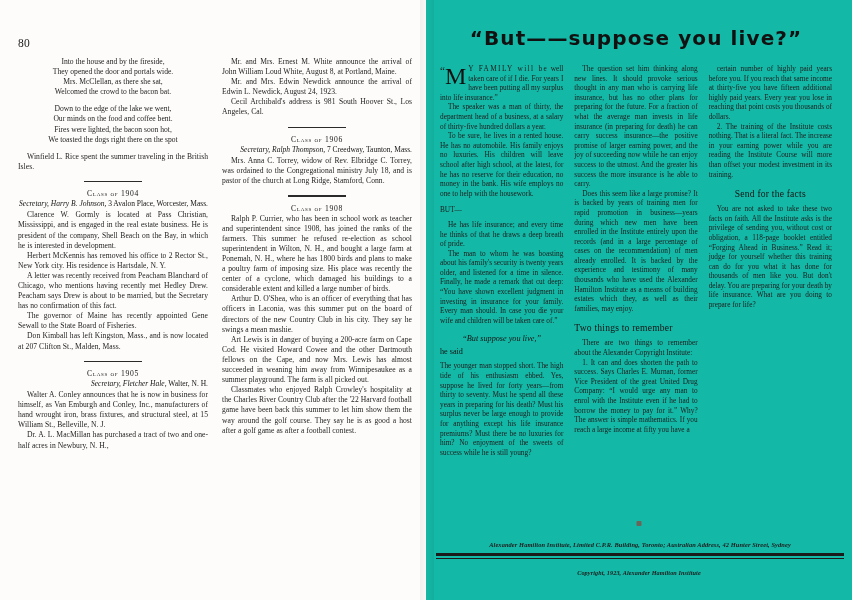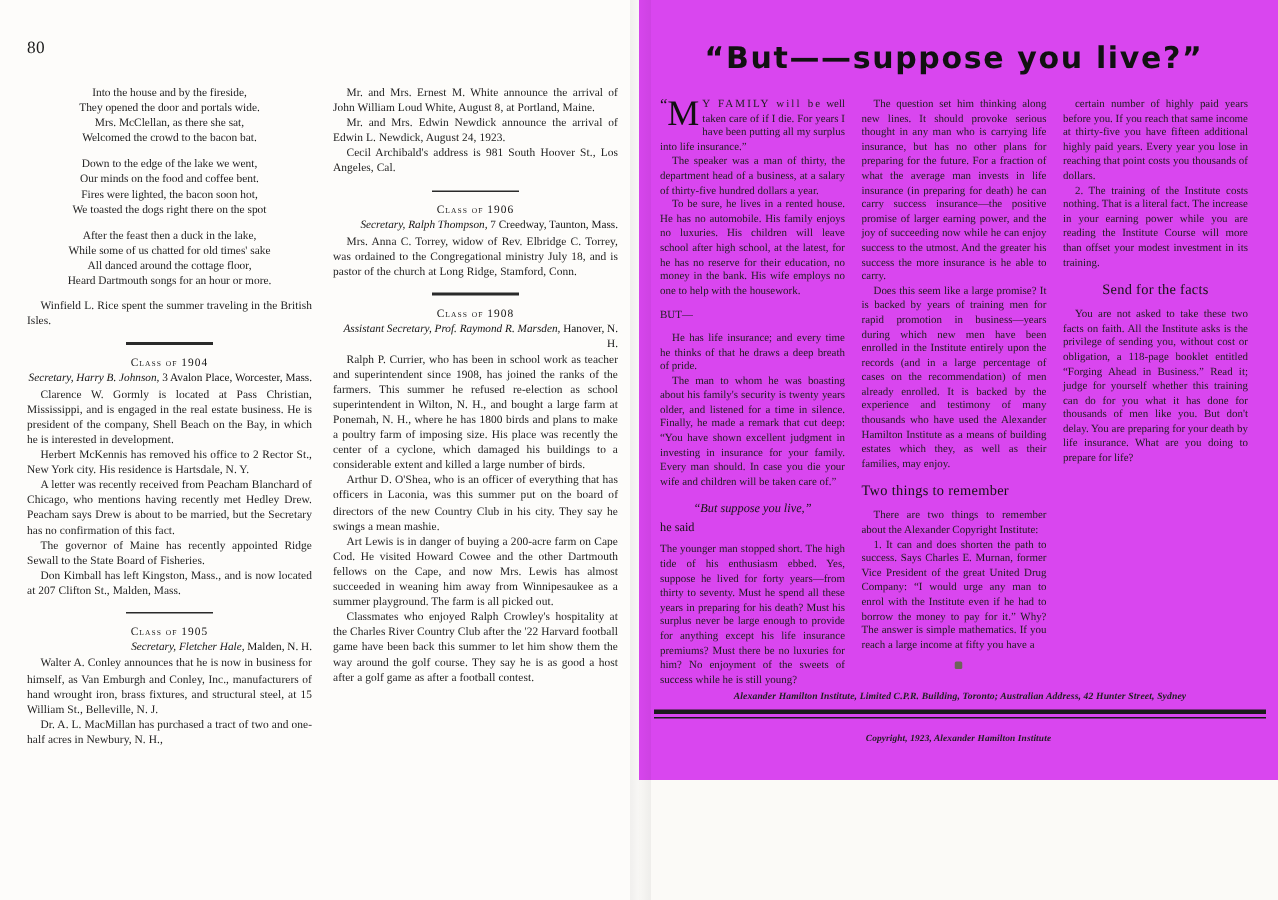--- a/index.html
+++ b/index.html
@@ -40,21 +40,21 @@
     bottom: 14px;
   }
   .masthead {
     position: relative;
     height: 26px;
     margin-bottom: 9px;
   }
   .folio {
     position: absolute;
     left: 0;
-    top: 4px;
+    top: 15px;
     font-size: 11.5px;
     letter-spacing: .3px;
     color: #1a1a1a;
   }
   .mast-title {
     text-align: center;
     font-size: 14.2px;
     font-weight: bold;
     letter-spacing: .25px;
     color: #111;
@@ -107,22 +107,22 @@
     width: 58px;
     height: 1.4px;
     background: #2a2a2a;
     margin: 9px auto 7px auto;
   }
 
   
   .right-page {
     position: relative;
     width: 426px;
-    height: 520px;
-    background: #d946ef;
+    height: 600px;
+    background: #14b8a6;
     box-sizing: border-box;
   }
   .ad-inner {
     position: absolute;
     left: 8px;
     top: 26px;
     right: 14px;
     bottom: 10px;
   }
   .ad-headline {
@@ -276,45 +276,41 @@
 
         <div class="col">
           <div class="verse">Into the house and by the fireside,
 They opened the door and portals wide.
 Mrs. McClellan, as there she sat,
 Welcomed the crowd to the bacon bat.</div>
           <div class="verse">Down to the edge of the lake we went,
 Our minds on the food and coffee bent.
 Fires were lighted, the bacon soon hot,
 We toasted the dogs right there on the spot</div>
-          <div class="verse">After the feast then a duck in the lake,
-While some of us chatted for old times' sake
-All danced around the cottage floor,
-Heard Dartmouth songs for an hour or more.</div>
           <p>Winfield L. Rice spent the summer traveling in the British Isles.</p>
 
           <div class="rule-short"></div>
 
           <div class="classhead">
             <span class="sc">Class of 1904</span>
           </div>
           <div class="secretary"><span>Secretary, Harry B. Johnson,</span><span class="roman"> 3 Avalon Place, Worcester, Mass.</span></div>
 
           <p>Clarence W. Gormly is located at Pass Christian, Mississippi, and is engaged in the real estate business. He is president of the company, Shell Beach on the Bay, in which he is interested in development.</p>
           <p>Herbert McKennis has removed his office to 2 Rector St., New York city. His residence is Hartsdale, N. Y.</p>
           <p>A letter was recently received from Peacham Blanchard of Chicago, who mentions having recently met Hedley Drew. Peacham says Drew is about to be married, but the Secretary has no confirmation of this fact.</p>
-          <p>The governor of Maine has recently appointed Ridge Sewall to the State Board of Fisheries.</p>
+          <p>The governor of Maine has recently appointed Gene Sewall to the State Board of Fisheries.</p>
           <p>Don Kimball has left Kingston, Mass., and is now located at 207 Clifton St., Malden, Mass.</p>
 
           <div class="rule-short"></div>
 
           <div class="classhead">
             <span class="sc">Class of 1905</span>
           </div>
-          <div class="secretary"><span>Secretary, Fletcher Hale,</span><span class="roman"> Malden, N. H.</span></div>
+          <div class="secretary"><span>Secretary, Fletcher Hale,</span><span class="roman"> Walter, N. H.</span></div>
 
           <p>Walter A. Conley announces that he is now in business for himself, as Van Emburgh and Conley, Inc., manufacturers of hand wrought iron, brass fixtures, and structural steel, at 15 William St., Belleville, N. J.</p>
           <p>Dr. A. L. MacMillan has purchased a tract of two and one-half acres in Newbury, N. H.,</p>
         </div>
 
         <div class="col">
           <p>Mr. and Mrs. Ernest M. White announce the arrival of John William Loud White, August 8, at Portland, Maine.</p>
           <p>Mr. and Mrs. Edwin Newdick announce the arrival of Edwin L. Newdick, August 24, 1923.</p>
           <p>Cecil Archibald's address is 981 South Hoover St., Los Angeles, Cal.</p>
 
@@ -325,21 +321,20 @@
           </div>
           <div class="secretary"><span>Secretary, Ralph Thompson,</span><span class="roman"> 7 Creedway, Taunton, Mass.</span></div>
 
           <p>Mrs. Anna C. Torrey, widow of Rev. Elbridge C. Torrey, was ordained to the Congregational ministry July 18, and is pastor of the church at Long Ridge, Stamford, Conn.</p>
 
           <div class="rule-short"></div>
 
           <div class="classhead">
             <span class="sc">Class of 1908</span>
           </div>
-          <div class="secretary"><span>Assistant Secretary, Prof. Raymond R. Marsden,</span><span class="roman"> Hanover, N. H.</span></div>
 
           <p>Ralph P. Currier, who has been in school work as teacher and superintendent since 1908, has joined the ranks of the farmers. This summer he refused re-election as school superintendent in Wilton, N. H., and bought a large farm at Ponemah, N. H., where he has 1800 birds and plans to make a poultry farm of imposing size. His place was recently the center of a cyclone, which damaged his buildings to a considerable extent and killed a large number of birds.</p>
           <p>Arthur D. O'Shea, who is an officer of everything that has officers in Laconia, was this summer put on the board of directors of the new Country Club in his city. They say he swings a mean mashie.</p>
           <p>Art Lewis is in danger of buying a 200-acre farm on Cape Cod. He visited Howard Cowee and the other Dartmouth fellows on the Cape, and now Mrs. Lewis has almost succeeded in weaning him away from Winnipesaukee as a summer playground. The farm is all picked out.</p>
           <p>Classmates who enjoyed Ralph Crowley's hospitality at the Charles River Country Club after the '22 Harvard football game have been back this summer to let him show them the way around the golf course. They say he is as good a host after a golf game as after a football contest.</p>
         </div>
 
       </div>
     </div>
   </div>

